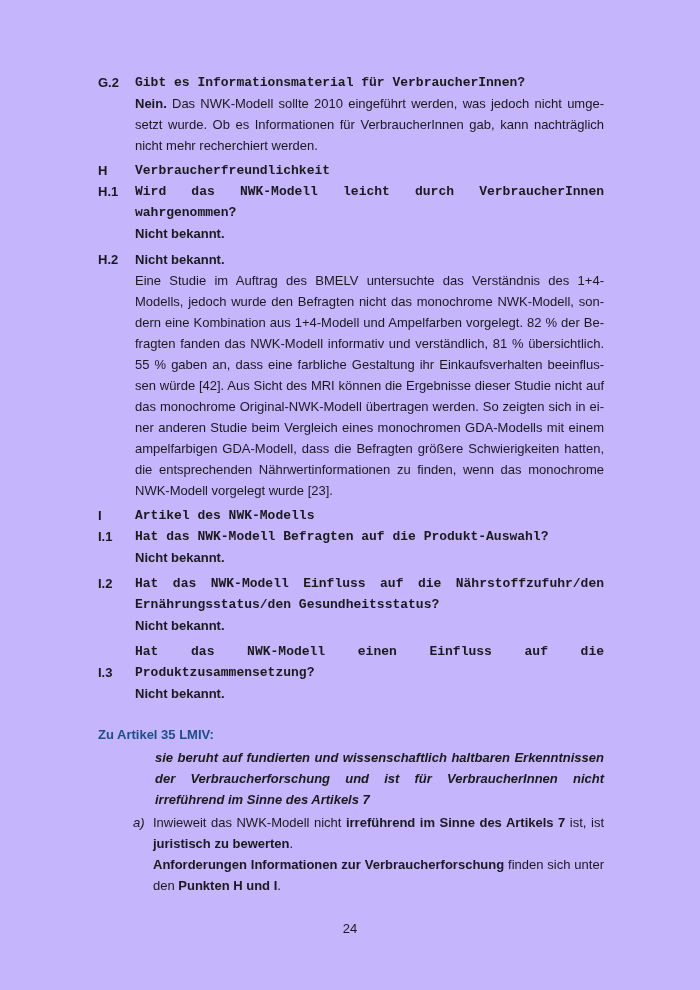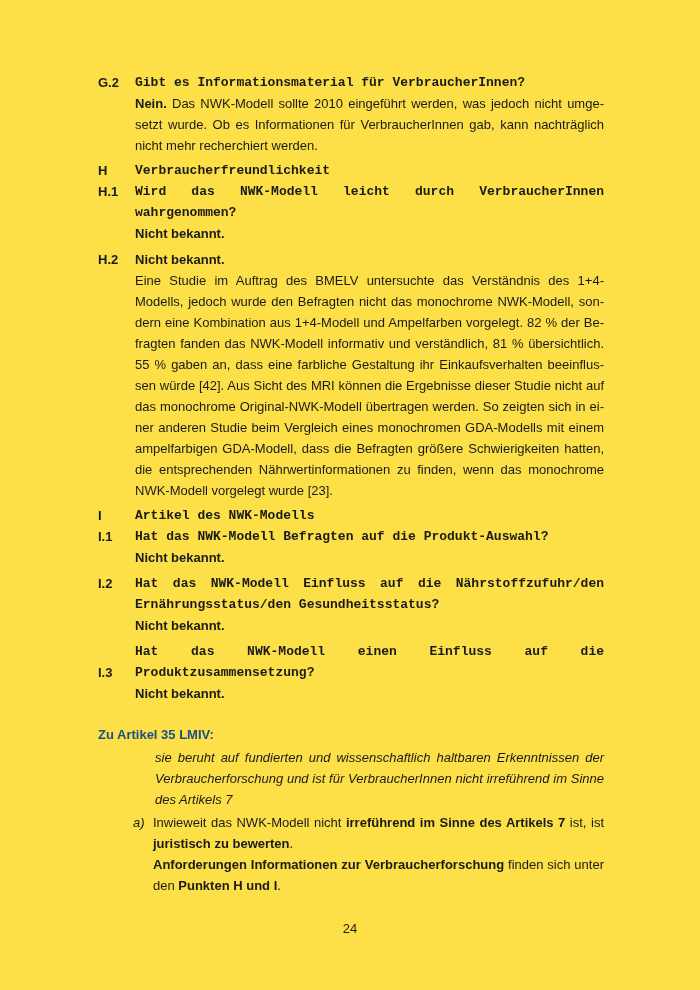--- a/index.html
+++ b/index.html
@@ -1,19 +1,19 @@
 <!DOCTYPE html>
 <html lang="de"><head>
 <meta charset="utf-8">
 <style>
   html,body { margin:0; padding:0; background:#ffffff; }
   .page {
     position:relative;
     width:700px; height:990px;
-    background:#fde047;
+    background:#c4b5fd;
     font-family:"Liberation Sans","DejaVu Sans",sans-serif;
     font-size:13px;
     line-height:21px;
     color:#1a1a1a;
     overflow:hidden;
   }
   .content { position:absolute; left:98px; top:72px; width:506px; }
 
   .sect { display:flex; }
   .sect .lbl { flex:0 0 37px; width:37px; font-weight:bold; }
@@ -29,20 +29,21 @@
   .mb5  { margin-bottom:5px; }
   .mb20 { margin-bottom:20px;align-items:center; }
 
   .art-heading { font-weight:bold; }
   .art-question { font-weight:bold; }
   .quote {
     margin:2px 0 2px 57px;
     font-style:italic;
     text-align:justify;
     hyphens:manual;
+    font-weight:bold;
   }
   .list-item { display:flex; margin-left:35px; }
   .list-item .ilbl { flex:0 0 20px; width:20px; font-style:italic; }
   .list-item .ibod { flex:1 1 auto; min-width:0; text-align:justify; hyphens:manual; }
 
   .page-number {
     position:absolute; top:918px; left:0; width:100%;
     text-align:center;
   }
 </style>

